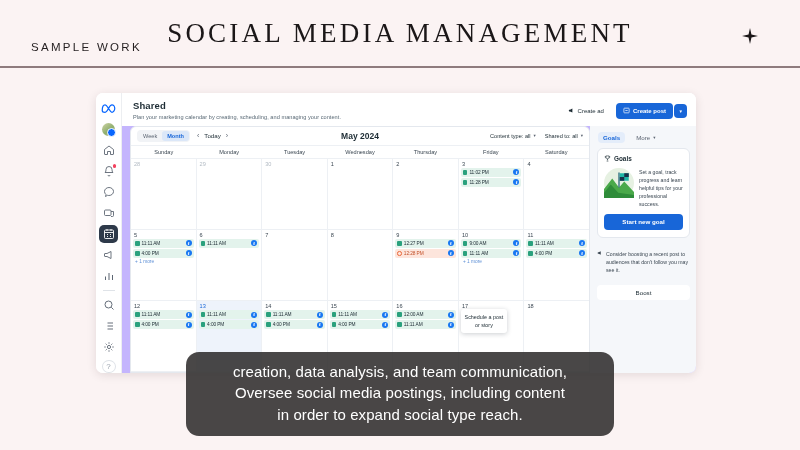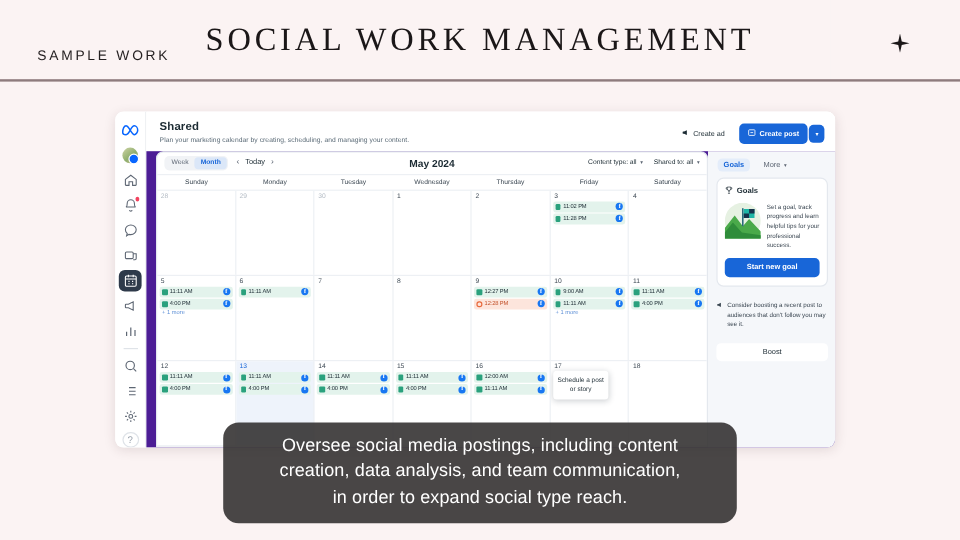--- a/index.html
+++ b/index.html
@@ -107,21 +107,21 @@
     font-size: 6px; color: #fff; background: #1866d8;
     padding: 4px 7px; border-radius: 4px; font-weight: bold;
   }
   .btn-post svg { width: 7px; height: 7px; }
   .btn-post-caret {
     background: #1866d8; color: #fff; border-radius: 4px;
     padding: 4px 5px; font-size: 5px; display: flex; align-items: center;
   }
 
   
-  .cal-wrap { flex: 1; display: flex; min-height: 0; background: #4c1d95; }
+  .cal-wrap { flex: 1; display: flex; min-height: 0; background: #c4b5fd; }
   .cal {
     flex: 1; min-width: 0; margin: 0 0 0 8px; background: #fff;
     border: 1px solid #e4e8ee; border-radius: 6px 6px 0 0;
     display: flex; flex-direction: column; overflow: hidden;
   }
   .cal-toolbar {
     height: 19px; display: flex; align-items: center; padding: 0 6px;
     border-bottom: 1px solid #edf0f4; position: relative;
   }
   .seg {
@@ -236,21 +236,21 @@
     color: #fff; text-align: center;
     font-size: 15px; line-height: 1.42;
     letter-spacing: .1px;
   }
 </style>
 </head>
 <body>
 
 <div class="page-header">
   <div class="sample-work">SAMPLE WORK</div>
-  <div class="main-title">SOCIAL WORK MANAGEMENT</div>
+  <div class="main-title">SOCIAL MEDIA MANAGEMENT</div>
   <div class="sparkle">
     <svg viewBox="0 0 24 24" fill="currentColor">
         <path d="M12 0 L14.2 9.8 L24 12 L14.2 14.2 L12 24 L9.8 14.2 L0 12 L9.8 9.8 Z"></path>
       </svg>
   </div>
   <div class="rule"></div>
 </div>
 
 <div class="app">
 
@@ -615,16 +615,16 @@
           <span>Consider boosting a recent post to audiences that don't follow you may see it.</span>
         </div>
         <div class="btn-boost">Boost</div>
       </div>
 
     </div>
   </div>
 </div>
 
 <div class="caption">
+  <div>creation, data analysis, and team communication,</div>
   <div>Oversee social media postings, including content</div>
-  <div>creation, data analysis, and team communication,</div>
   <div>in order to expand social type reach.</div>
 </div>
 
 </body></html>

